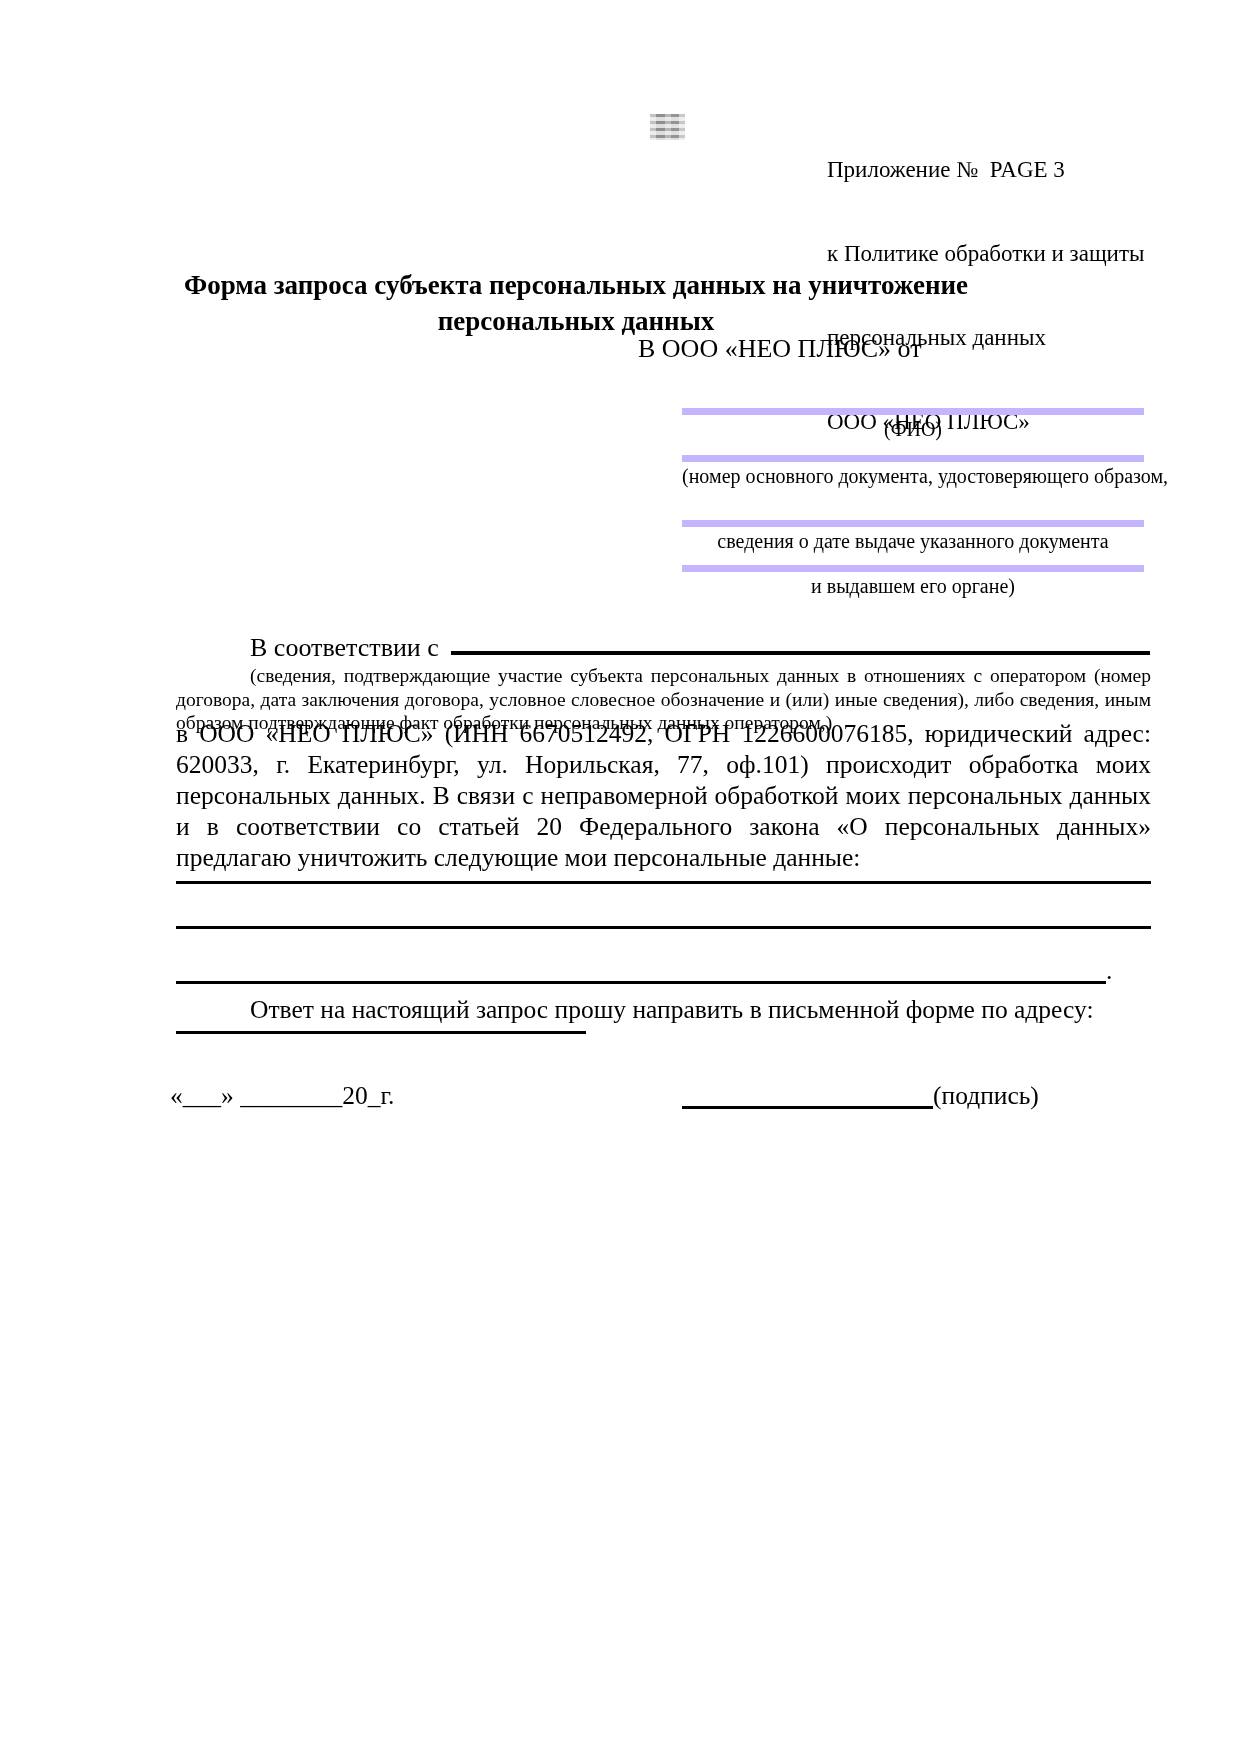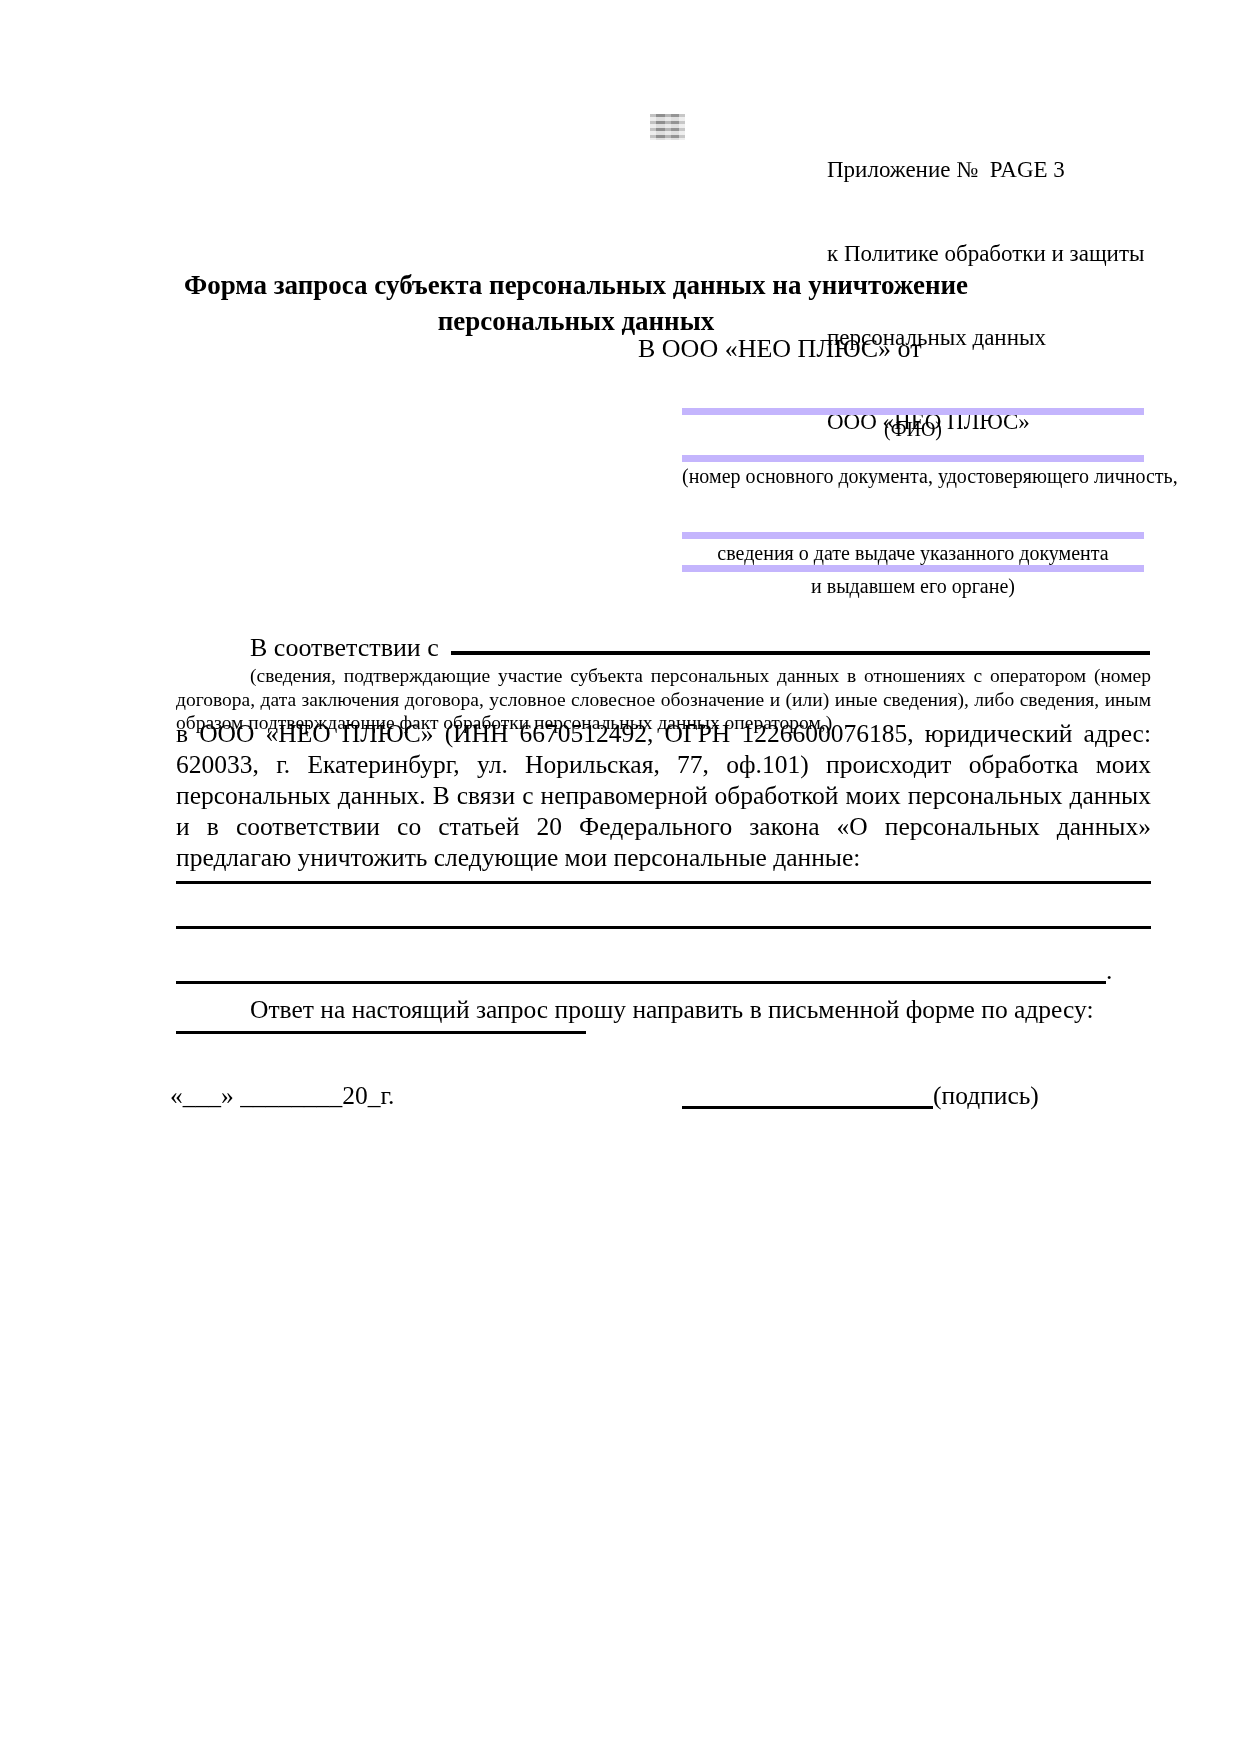--- a/index.html
+++ b/index.html
@@ -57,21 +57,21 @@
     text-align: center;
   }
   .field-row .caption {
     display: inline-block;
     padding-top: 3px;
     font-size: 20px;
     white-space: nowrap;
   }
   .fr1 { top: 408px; }
   .fr2 { top: 455px; }
-  .fr3 { top: 532px; }
+  .fr3 { top: 520px; }
   .fr4 { top: 565px; }
 
   .accordance-row {
     position: absolute;
     left: 250px; top: 633px;
     width: 900px;
     display: flex;
     align-items: center;
     font-size: 26px;
   }
@@ -212,21 +212,21 @@
     <div>Форма запроса субъекта персональных данных на уничтожение</div>
     <div>персональных данных</div>
   </div>
 
   <div class="addressee">В ООО «НЕО ПЛЮС» от</div>
 
   <div class="field-row fr1">
     <span class="caption">(ФИО)</span>
   </div>
   <div class="field-row fr2">
-    <span class="caption">(номер основного документа, удостоверяющего личность,</span>
+    <span class="caption">(номер основного документа, удостоверяющего образом,</span>
   </div>
   <div class="field-row fr3">
     <span class="caption">сведения о дате выдаче указанного документа</span>
   </div>
   <div class="field-row fr4">
     <span class="caption">и выдавшем его органе)</span>
   </div>
 
   <div class="accordance-row">
     <span>В соответствии с</span>

